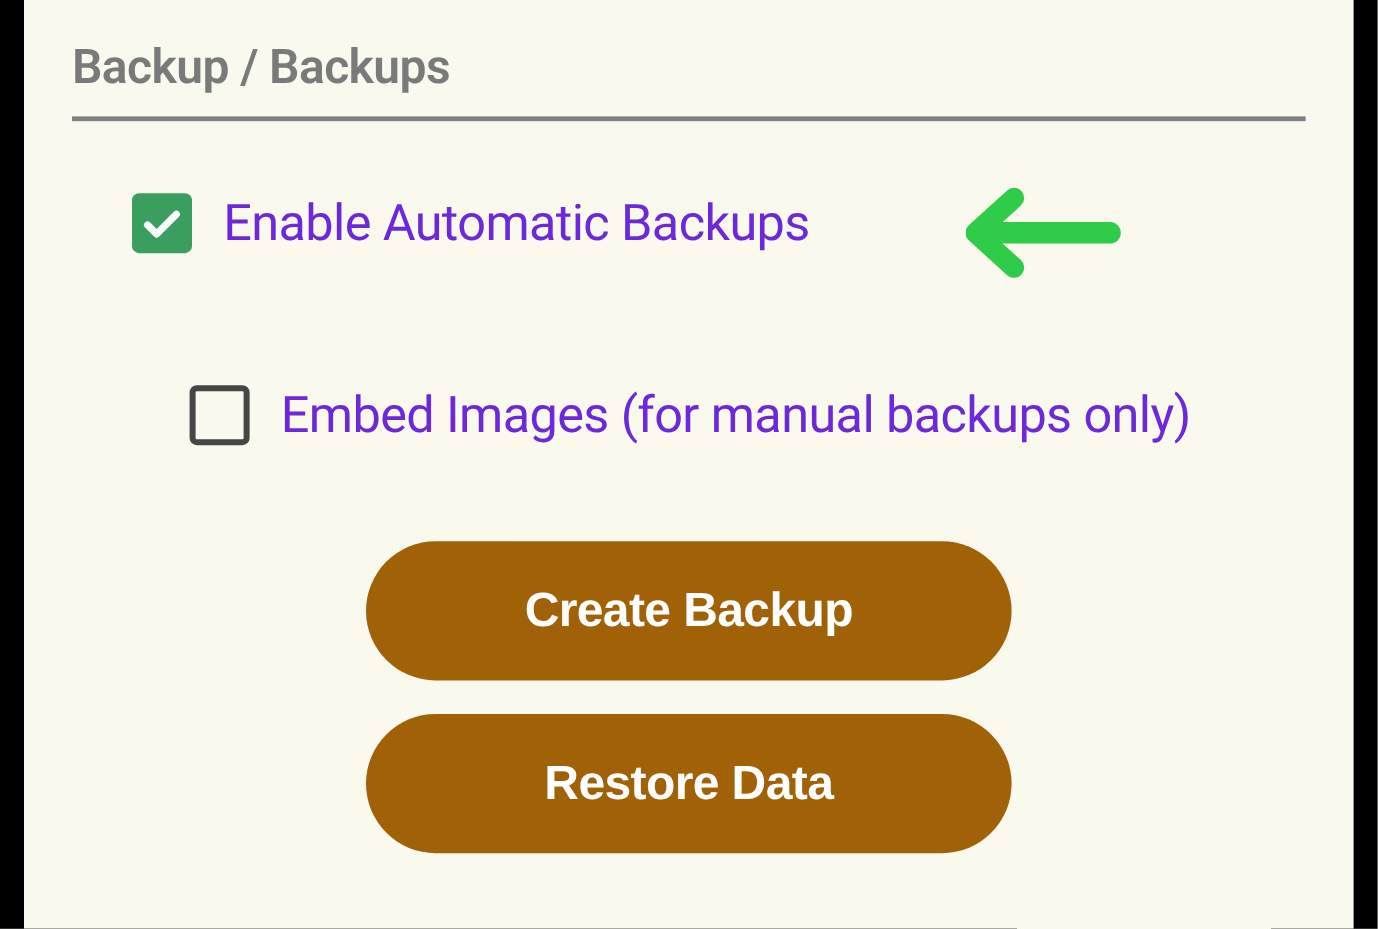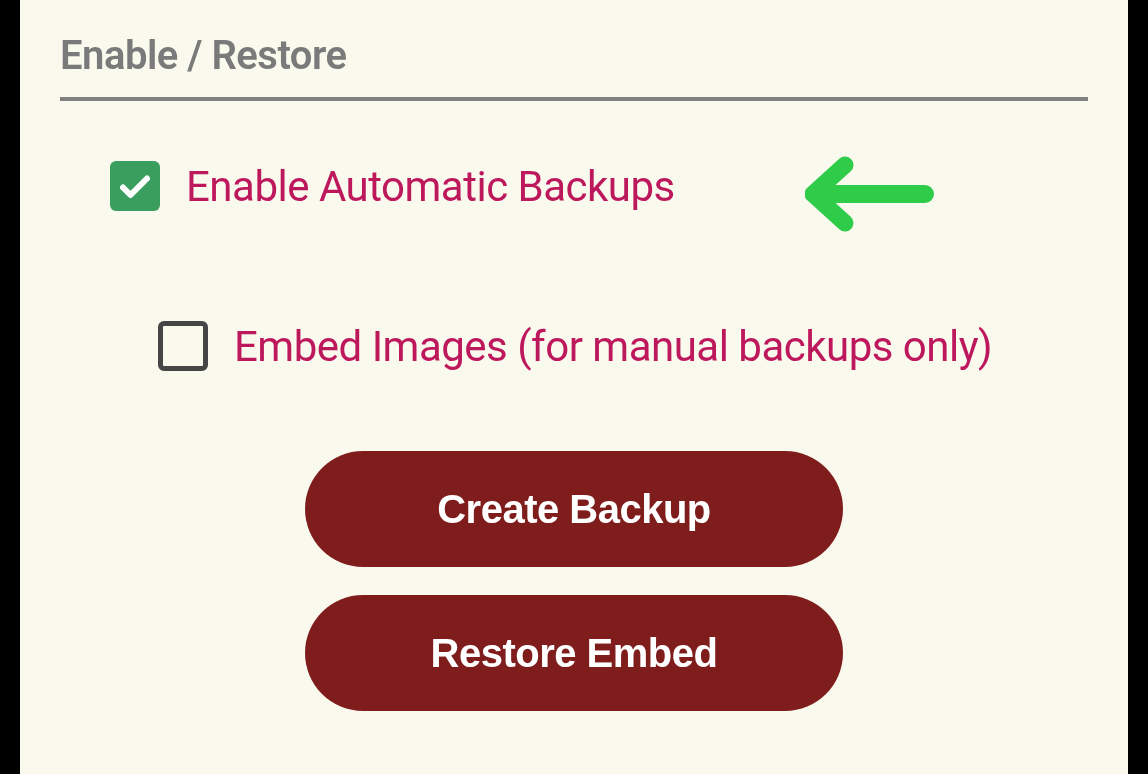--- a/index.html
+++ b/index.html
@@ -67,60 +67,60 @@
       background: #3a9e5f;
     }
     
     .checkbox.unchecked {
       border: 5px solid #464646;
       background: transparent;
     }
     
     .checkbox-label {
       font-size: 42px;
-      color: #be185d;
+      color: #6d28d9;
       font-weight: 400;
       letter-spacing: -0.5px;
     }
     
     .arrow-annotation {
       position: absolute;
       left: 695px;
       top: -6px;
     }
     
     .buttons-container {
       display: flex;
       flex-direction: column;
       align-items: center;
       gap: 28px;
     }
     
     .action-button {
-      background: #7f1d1d;
+      background: #a16207;
       color: #fff;
       font-size: 40px;
       font-weight: 600;
       border: none;
       border-radius: 58px;
       width: 538px;
       height: 116px;
       cursor: pointer;
       display: flex;
       align-items: center;
       justify-content: center;
       letter-spacing: -0.5px;
     }
   </style>
 </head>
 <body>
 
 <div class="panel">
 
-  <h2 class="section-title">Enable / Restore</h2>
+  <h2 class="section-title">Backup / Backups</h2>
 
   <hr class="divider">
 
   <div class="checkbox-row">
     <div class="checkbox checked">
       <svg width="36" height="36" viewBox="0 0 24 24" fill="none" stroke="#ffffff" stroke-width="4" stroke-linecap="round" stroke-linejoin="round">
         <polyline points="4 13 9 18 20 7"></polyline>
       </svg>
     </div>
     <span class="checkbox-label">Enable Automatic Backups</span>
@@ -133,16 +133,16 @@
     </div>
   </div>
 
   <div class="checkbox-row embed">
     <div class="checkbox unchecked"></div>
     <span class="checkbox-label">Embed Images (for manual backups only)</span>
   </div>
 
   <div class="buttons-container">
     <button class="action-button">Create Backup</button>
-    <button class="action-button">Restore Embed</button>
+    <button class="action-button">Restore Data</button>
   </div>
 
 </div>
 
 </body></html>

